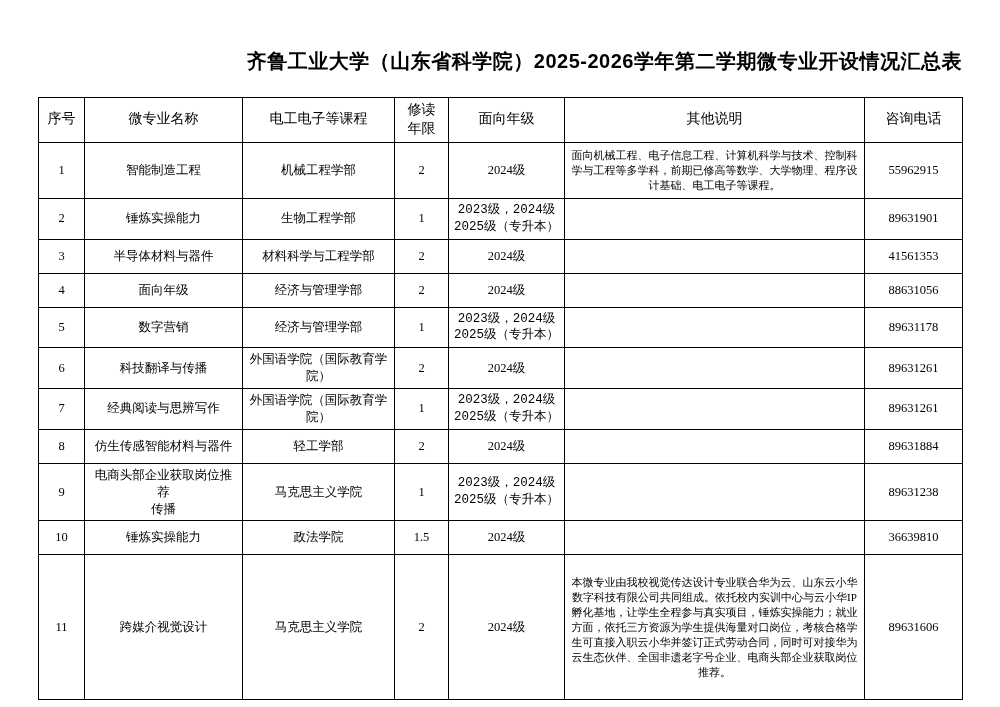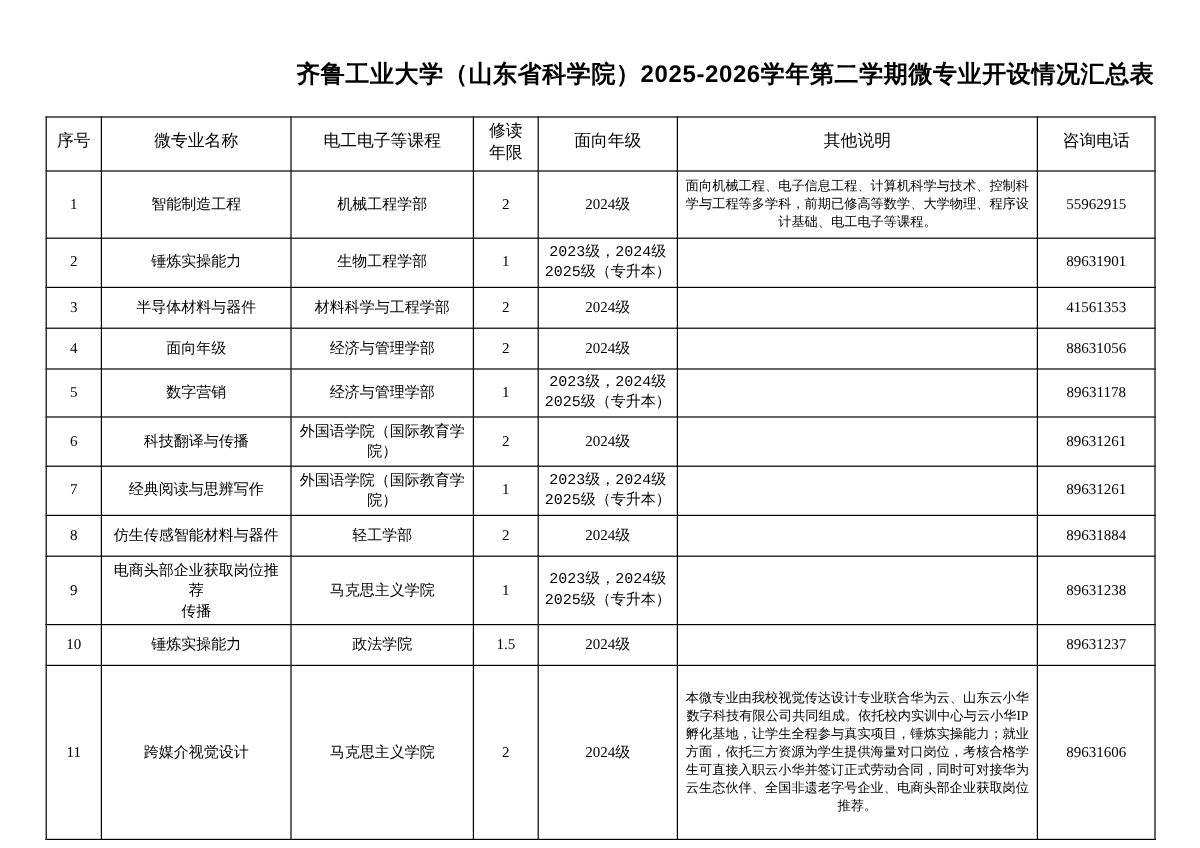--- a/index.html
+++ b/index.html
@@ -228,21 +228,21 @@
         <td>89631238</td>
       </tr>
 
       <tr style="height:34px;">
         <td>10</td>
         <td>锤炼实操能力</td>
         <td>政法学院</td>
         <td>1.5</td>
         <td>2024级</td>
         <td class="other-cell empty"></td>
-        <td>89631237</td>
+        <td>36639810</td>
       </tr>
 
       <tr style="height:145px;">
         <td>11</td>
         <td>跨媒介视觉设计</td>
         <td>马克思主义学院</td>
         <td>2</td>
         <td>2024级</td>
         <td class="other-cell">本微专业由我校视觉传达设计专业联合华为云、山东云小华数字科技有限公司共同组成。依托校内实训中心与云小华IP孵化基地，让学生全程参与真实项目，锤炼实操能力；就业方面，依托三方资源为学生提供海量对口岗位，考核合格学生可直接入职云小华并签订正式劳动合同，同时可对接华为云生态伙伴、全国非遗老字号企业、电商头部企业获取岗位推荐。</td>
         <td>89631606</td>

